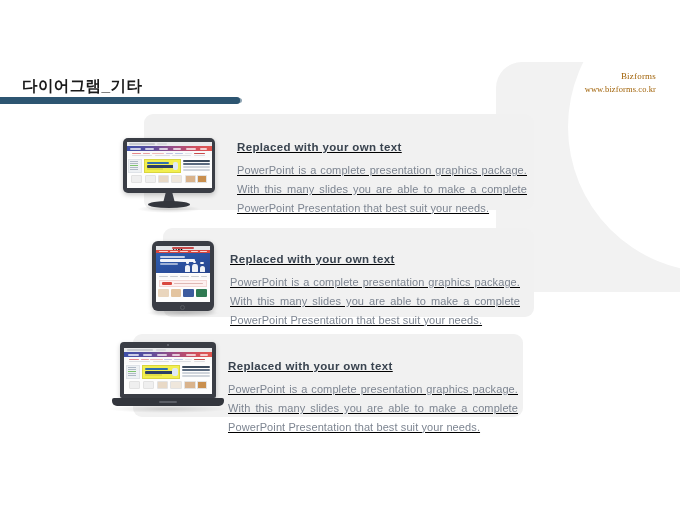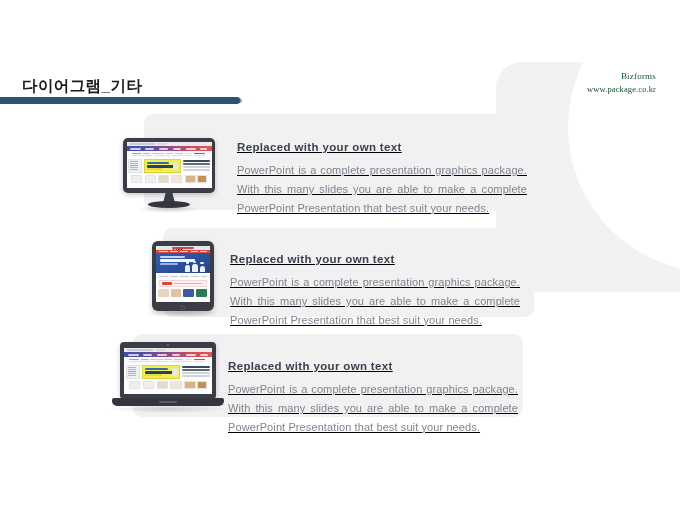--- a/index.html
+++ b/index.html
@@ -37,21 +37,21 @@
     width: 290px; height: 290px;
     background: #ffffff;
     border-radius: 50%;
   }
 
   
   .watermark {
     position: absolute;
     right: 24px; top: 70px;
     text-align: right;
-    color: #14532d;
+    color: #a16207;
     font-family: "Liberation Serif", "DejaVu Serif", serif;
     line-height: 1.45;
     user-select: none;
   }
   .watermark .wm1 { font-size: 9px; letter-spacing: .2px; }
   .watermark .wm2 { font-size: 8.5px; letter-spacing: .1px; }
 
   
   .page-title {
     position: absolute;
@@ -327,21 +327,21 @@
 
 <div id="slide">
 
   <div class="deco-wrap">
     <div class="deco-fill"></div>
     <div class="deco-cut"></div>
   </div>
 
   <div class="watermark">
     <div class="wm1">Bizforms</div>
-    <div class="wm2">www.package.co.kr</div>
+    <div class="wm2">www.bizforms.co.kr</div>
   </div>
 
   <div class="page-title">다이어그램_기타</div>
   <div class="title-rule"></div>
 
   <div class="row row-1">
     <div class="panel"></div>
 
     <div class="monitor">
       <div class="mon-shadow"></div>

